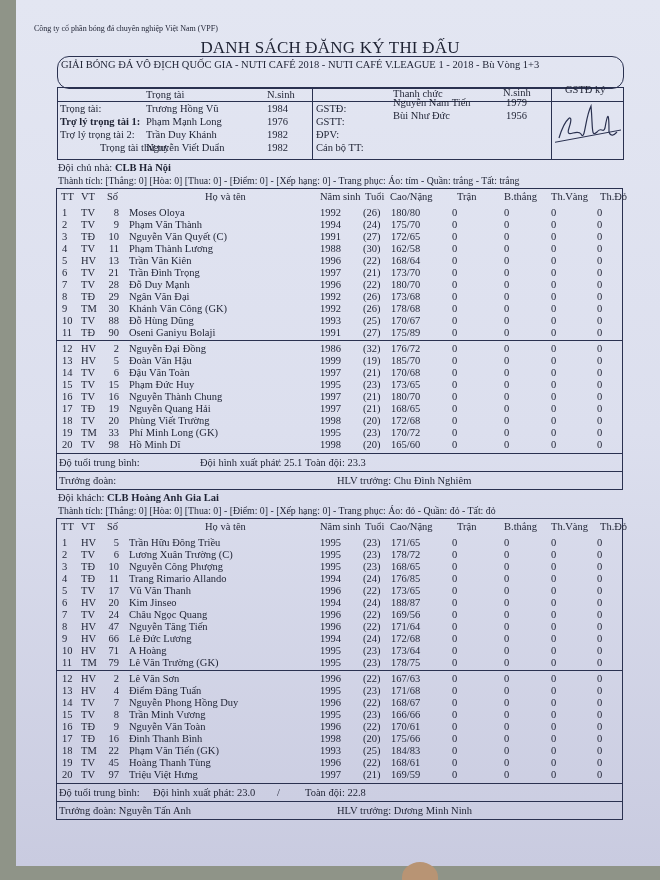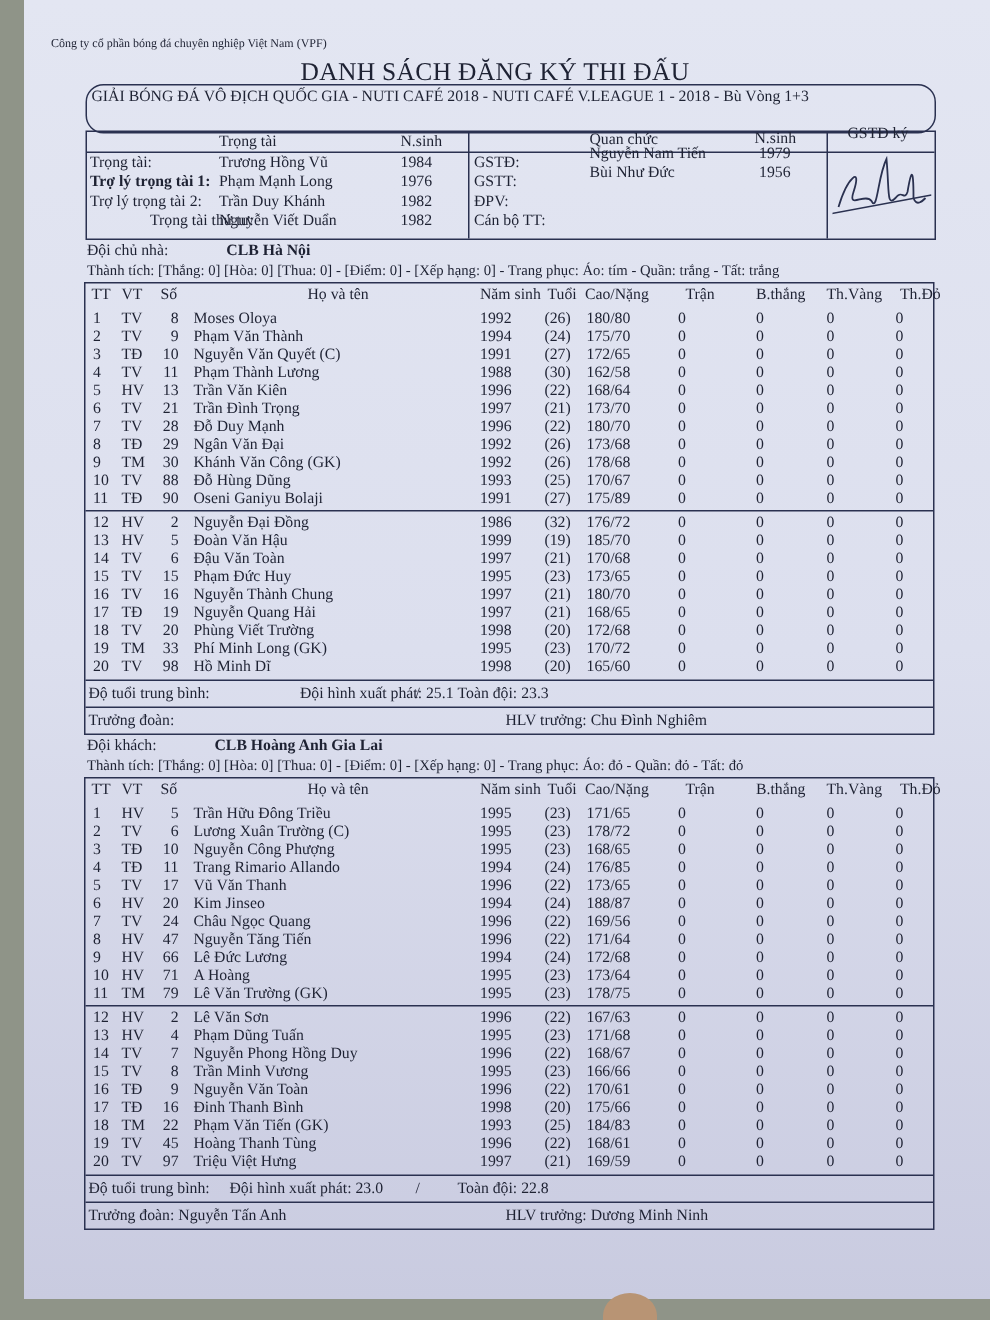--- a/index.html
+++ b/index.html
@@ -9,21 +9,21 @@
   .company{position:absolute;left:34px;top:24px;font-size:8px;}
   .title{position:absolute;left:0;width:660px;top:38px;text-align:center;font-size:17px;letter-spacing:0.2px;}
   .box{position:absolute;border:1px solid #2a3150;}
   .header-box{left:57px;top:56px;width:565px;height:31px;border-radius:12px;}
   .header-box div{position:absolute;left:3px;font-size:10.5px;white-space:nowrap;}
   .ref{left:57px;top:87px;width:565px;height:71px;}
   .ref .cell{position:absolute;font-size:10.5px;white-space:nowrap;}
   .ref .vline{position:absolute;top:0;bottom:0;width:1px;background:#2a3150;}
   .ref .hline{position:absolute;left:0;height:1px;background:#2a3150;}
   .team-label{position:absolute;left:58px;font-size:10.5px;white-space:nowrap;}
-  .team-label b{font-weight:bold;margin-left:36px;}
+  .team-label b{font-weight:bold;}
   .stats{position:absolute;left:58px;font-size:9.8px;white-space:nowrap;}
   .tbl{position:absolute;left:56px;width:565px;border:1px solid #2a3150;}
   .row{position:absolute;left:0;width:565px;height:12px;font-size:10.5px;}
   .row span{position:absolute;white-space:nowrap;}
   .hdr span{font-size:10.5px;}
   .sep{position:absolute;left:0;width:565px;height:1px;background:#2a3150;}
   .foot{position:absolute;left:0;width:565px;height:18px;font-size:10.5px;border-top:1px solid #2a3150;}
   .foot span{position:absolute;top:3px;white-space:nowrap;}
   .c-tt{left:5px}.c-vt{left:24px}.c-name{left:72px}
   .c-ns{left:263px}.c-tuoi{left:306px}.c-cn{left:334px}
@@ -42,21 +42,21 @@
 <div class="box header-box">
   <div style="top:2px">GIẢI BÓNG ĐÁ VÔ ĐỊCH QUỐC GIA - NUTI CAFÉ 2018 - NUTI CAFÉ V.LEAGUE 1 - 2018 - Bù Vòng 1+3</div>
 </div>
 
 <div class="box ref">
   <div class="vline" style="left:254px"></div>
   <div class="vline" style="left:493px"></div>
   <div class="hline" style="top:13px;width:565px"></div>
   <span class="cell" style="left:88px;top:1px">Trọng tài</span>
   <span class="cell" style="left:209px;top:1px">N.sinh</span>
-  <span class="cell" style="left:335px;top:0px">Quan chức</span>
+  <span class="cell" style="left:335px;top:0px">Thanh chức</span>
   <span class="cell" style="left:445px;top:-1px">N.sinh</span>
   <span class="cell" style="left:507px;top:-4px">GSTĐ ký</span>
 
   <div id="ref-rows">
       <span class="cell" style="left: 2px; top: 15px;">Trọng tài:</span>
       <span class="cell" style="left: 88px; top: 15px;">Trương Hồng Vũ</span>
       <span class="cell" style="left: 209px; top: 15px;">1984</span>
       <span class="cell" style="left: 258px; top: 15px;">GSTĐ:</span>
       <span class="cell" style="left: 335px; top: 9px;">Nguyễn Nam Tiến</span>
       <span class="cell" style="left: 448px; top: 9px;">1979</span>
@@ -550,21 +550,21 @@
       <span class="c-cn">167/63</span>
       <span class="c-tran">0</span>
       <span class="c-bt">0</span>
       <span class="c-tv">0</span>
       <span class="c-td">0</span>
     </div>
     <div class="row" style="top: 166px;">
       <span class="c-tt">13</span>
       <span class="c-vt">HV</span>
       <span class="c-so-r">4</span>
-      <span class="c-name">Phạm Dũng Tuấn</span>
+      <span class="c-name">Điểm Đăng Tuấn</span>
       <span class="c-ns">1995</span>
       <span class="c-tuoi">(23)</span>
       <span class="c-cn">171/68</span>
       <span class="c-tran">0</span>
       <span class="c-bt">0</span>
       <span class="c-tv">0</span>
       <span class="c-td">0</span>
     </div>
     <div class="row" style="top: 178px;">
       <span class="c-tt">14</span>

